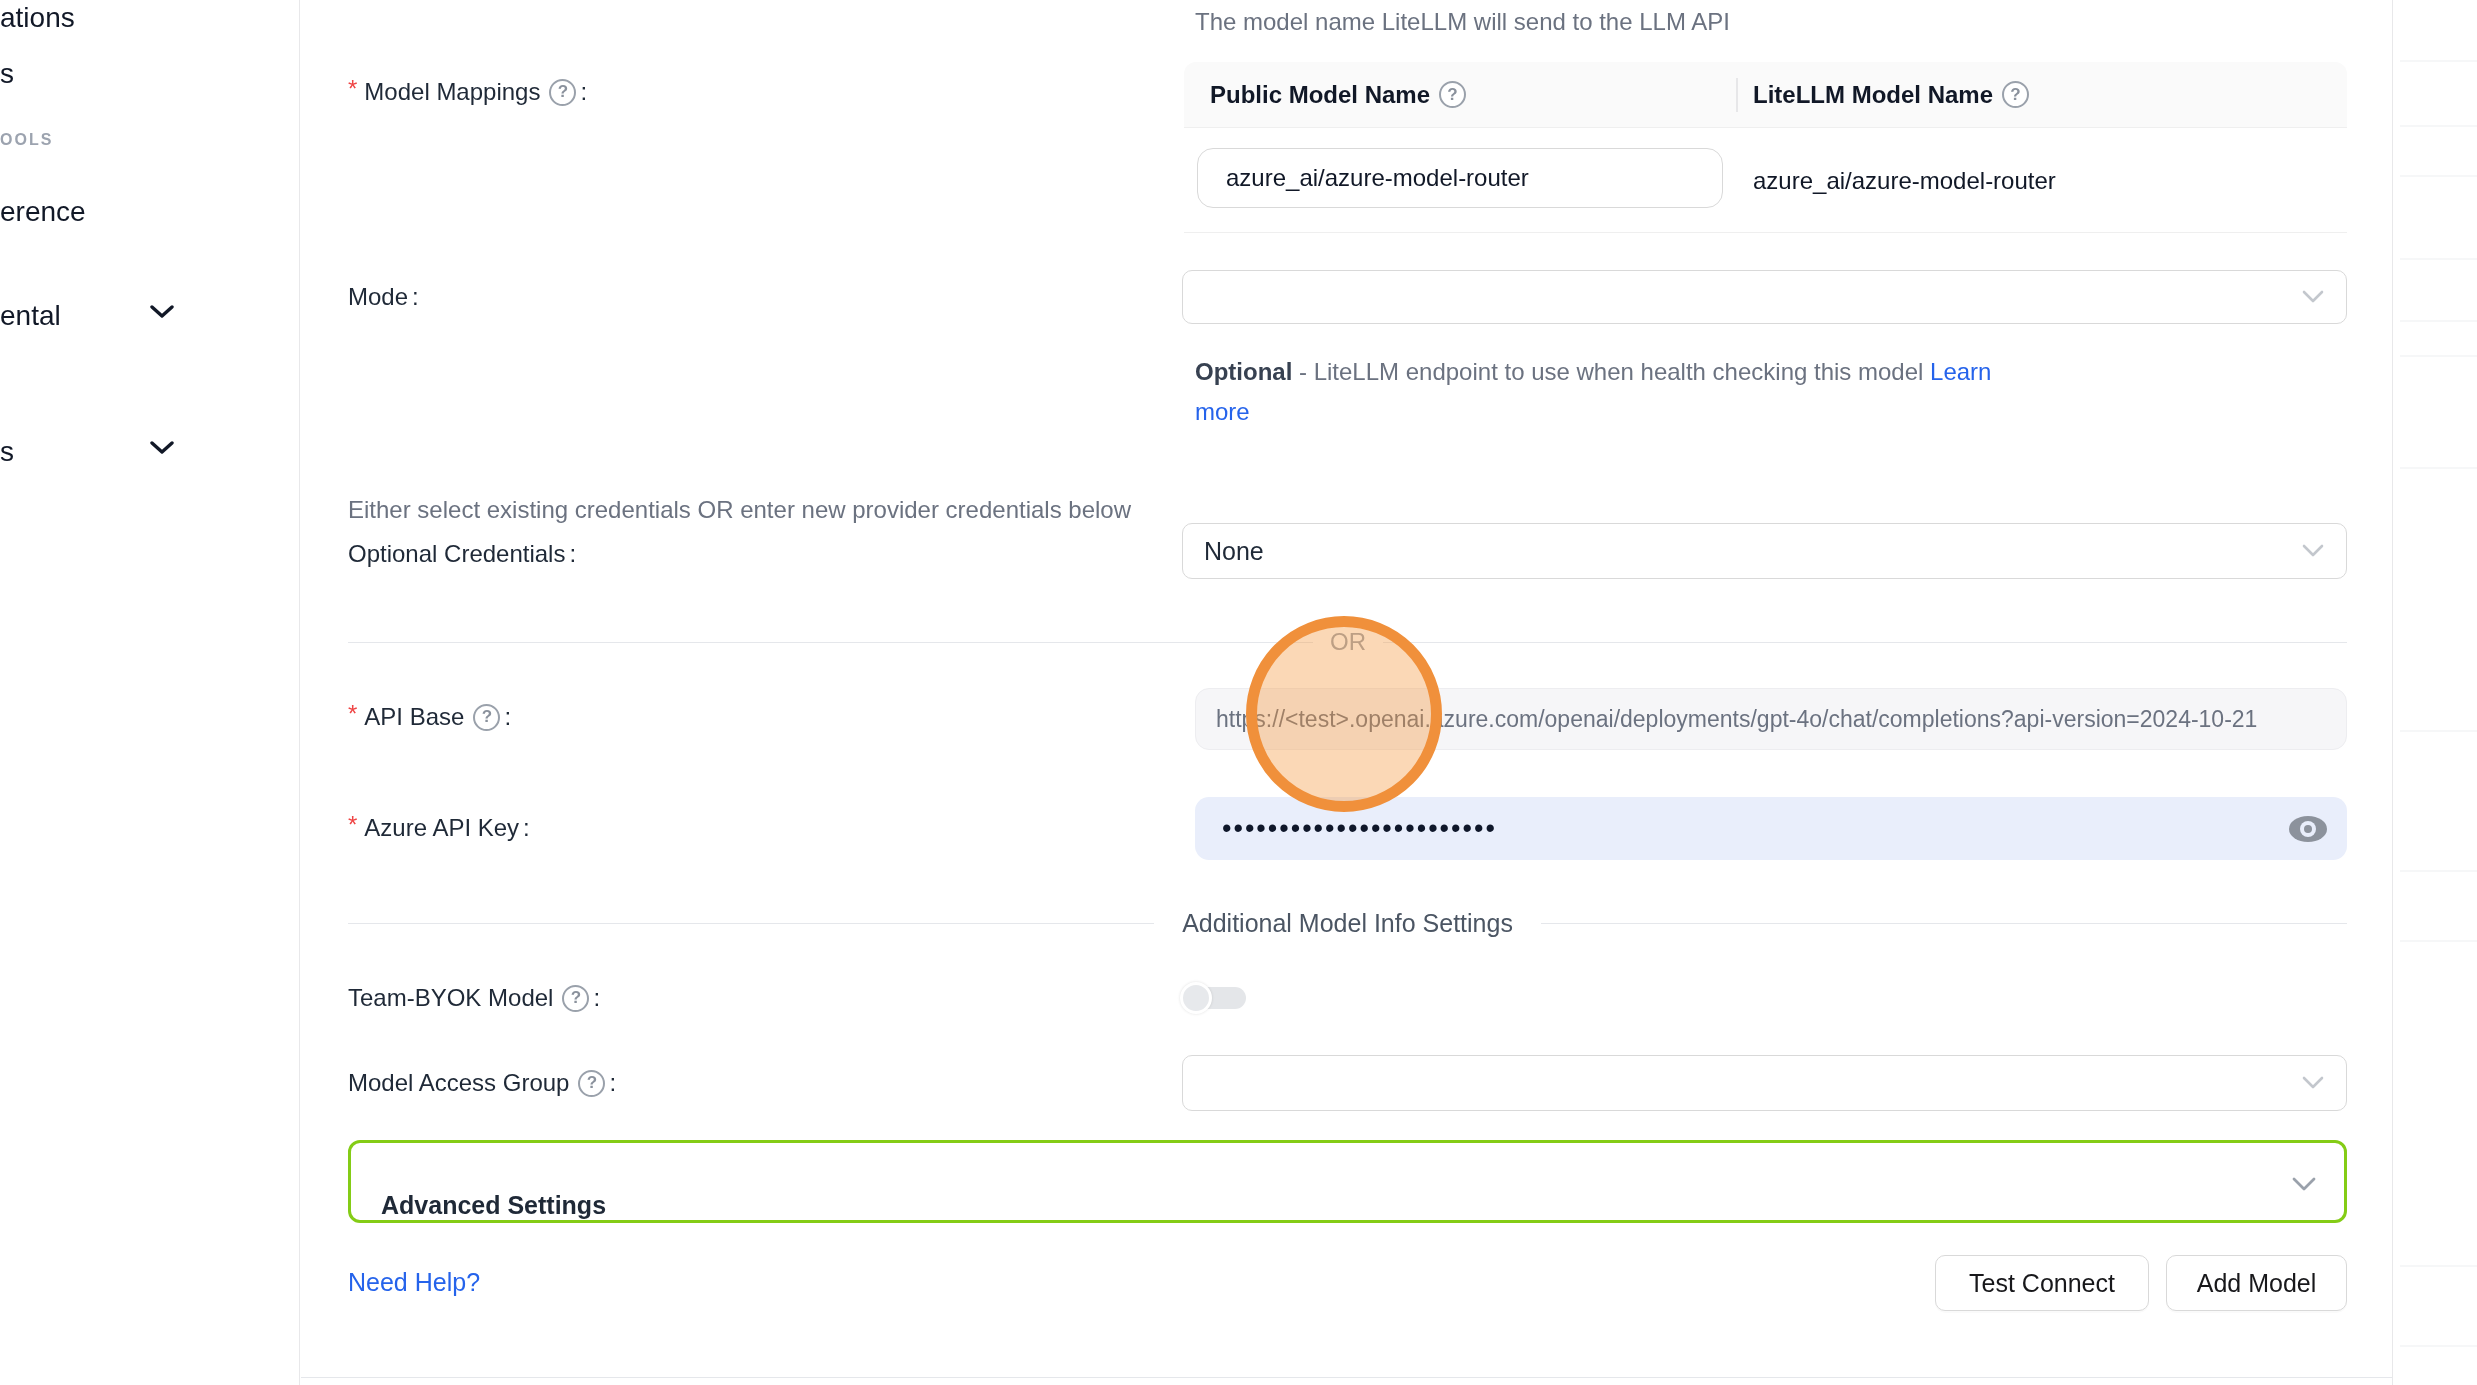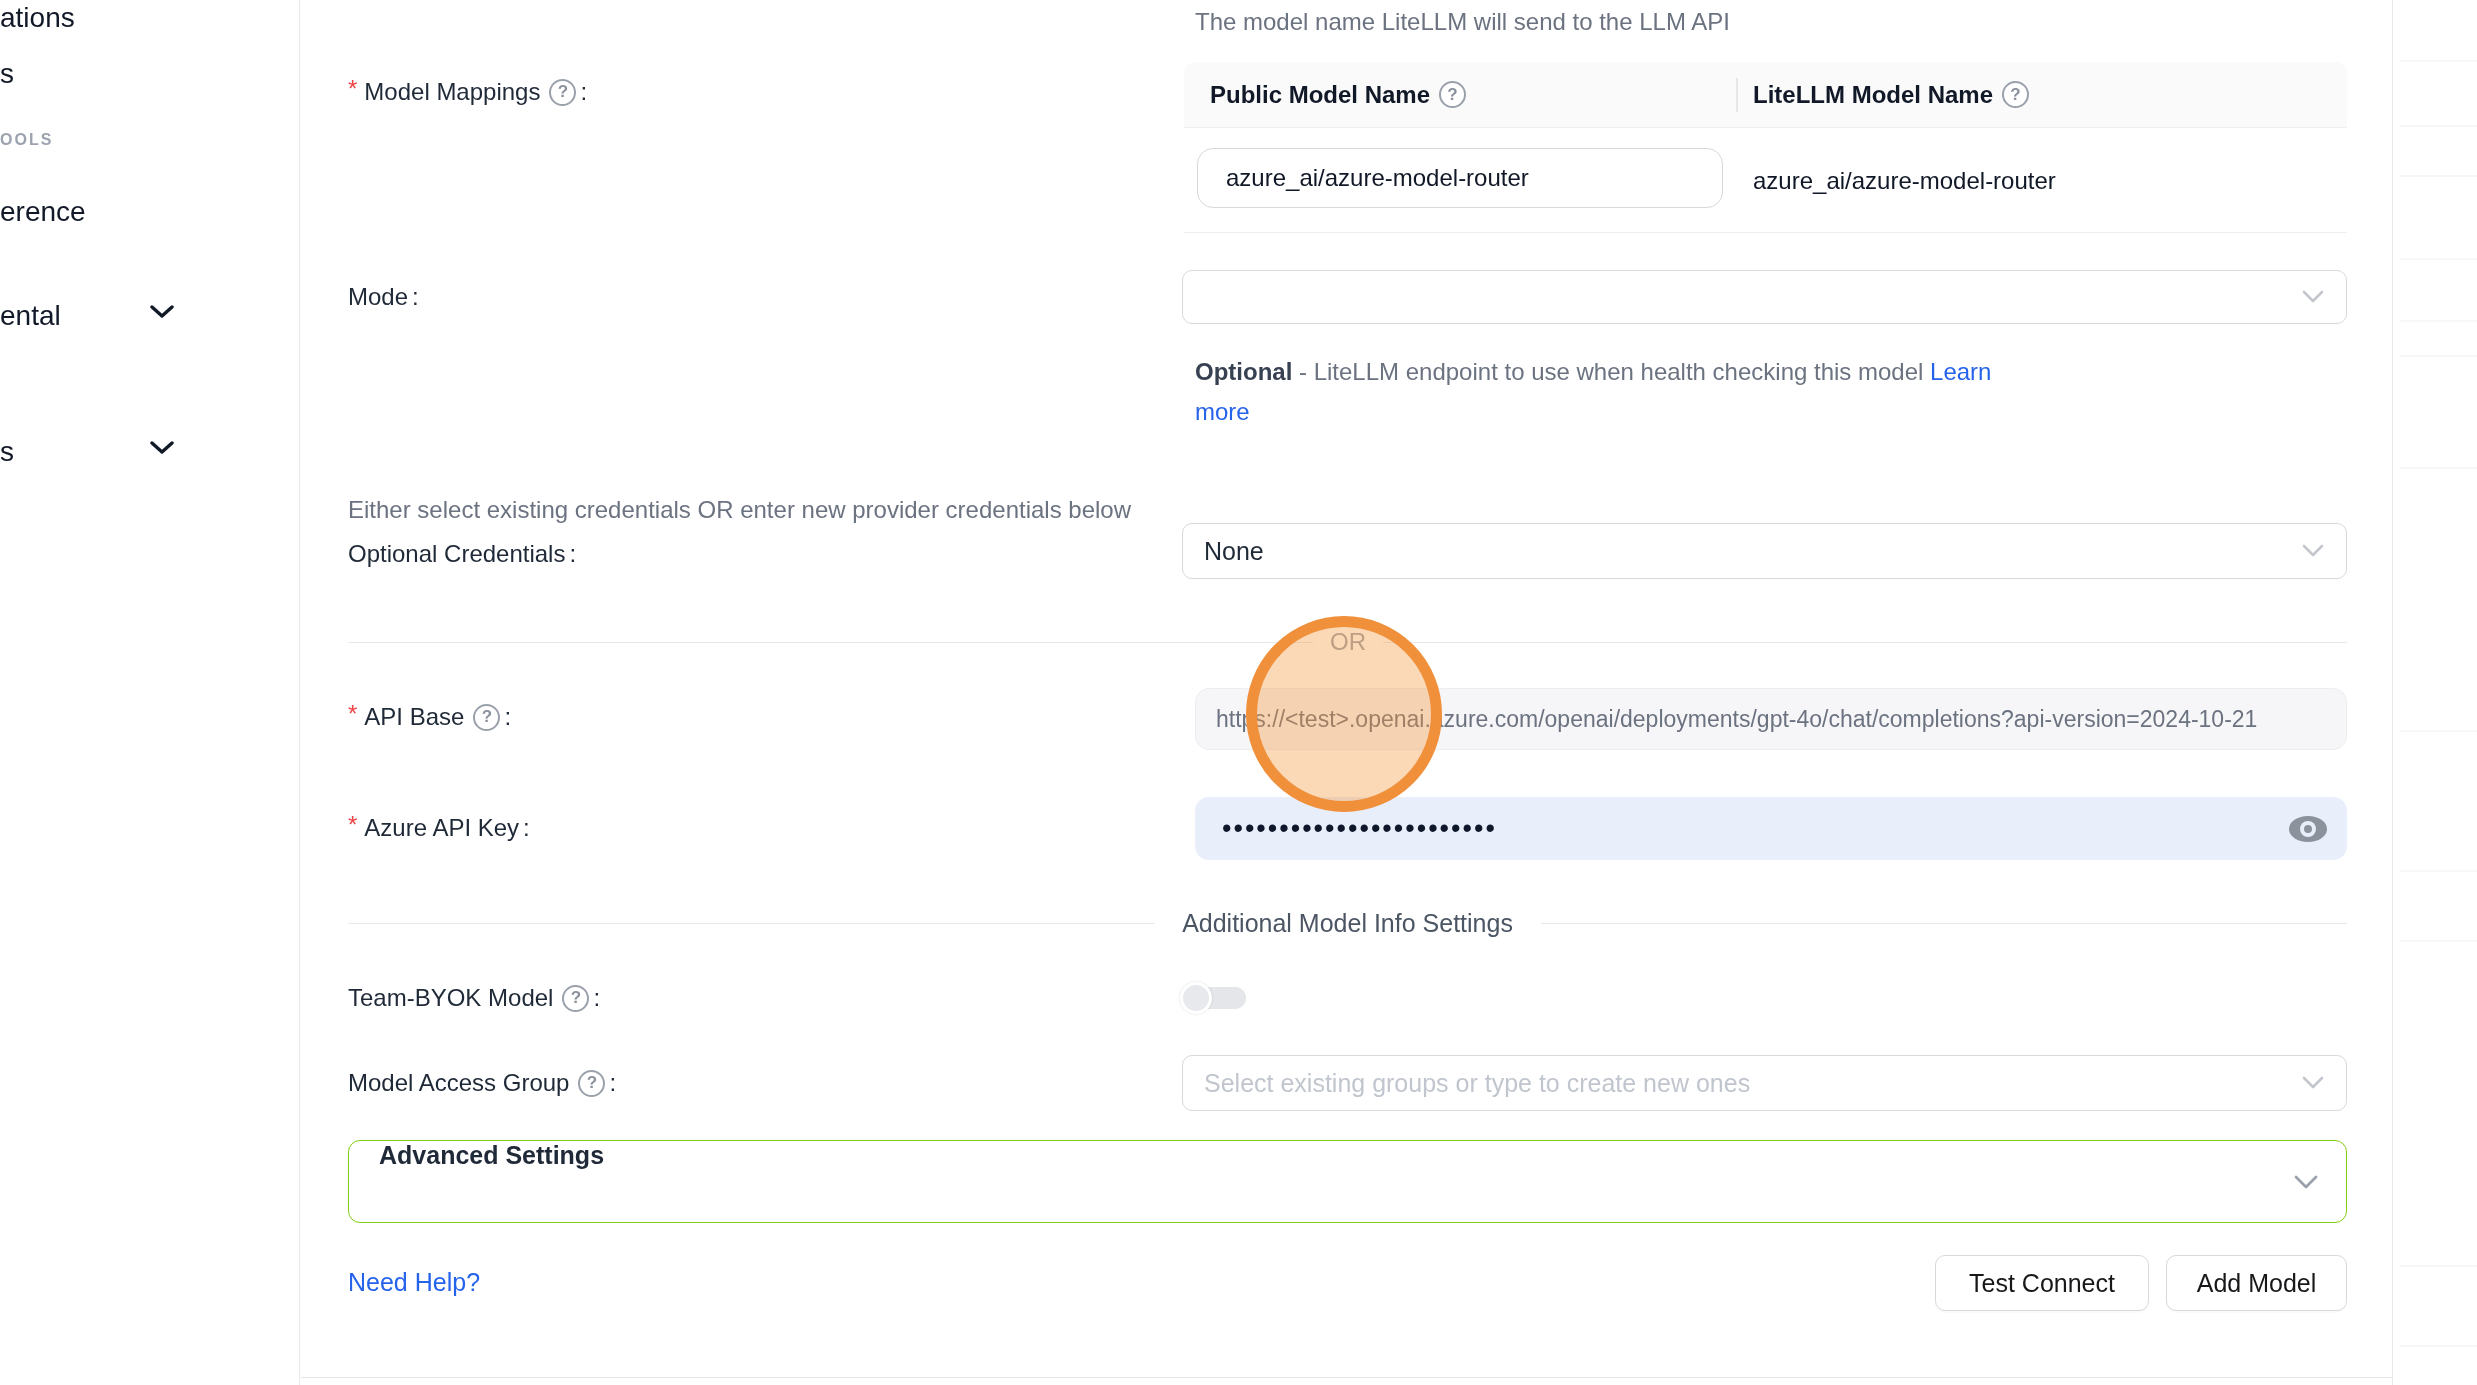--- a/index.html
+++ b/index.html
@@ -61,21 +61,21 @@
   #byok-toggle .track { position:absolute; left:14px; top:5px; width:52px; height:22px;
     border-radius:11px; background:#e4e6e9; }
   #byok-toggle .knob { position:absolute; left:0; top:0; width:32px; height:32px; border-radius:50%;
     background:#e7e9ec; border:3px solid #ffffff; box-shadow:0 0 3px rgba(0,0,0,0.12); }
   
   #or-text { position:absolute; left:1313px; top:628px; width:70px; text-align:center;
     background:#ffffff; font-size:24px; color:#9ca3af; }
   #click-circle { position:absolute; left:1246px; top:616px; width:196px; height:196px;
     border-radius:50%; border:11px solid #f0903b; background:rgba(244,153,62,0.38); z-index:50; }
   #adv-panel { position:absolute; left:348px; top:1140px; width:1999px; height:83px;
-    border:1px solid #84cc16; border-radius:12px; background:#fff; display:flex; align-items:flex-start; }
+    border:3px solid #84cc16; border-radius:12px; background:#fff; display:flex; align-items:flex-end; }
   #adv-panel .title { margin-left:30px; font-size:25px; font-weight:700; color:#1f2937; }
   #section-divider { position:absolute; left:348px; top:908px; width:1999px; height:30px;
     display:flex; align-items:center; }
   #section-divider .line { flex:1; height:1px; background:#e5e7eb; }
   #section-divider .txt { padding:0 28px; font-size:25px; color:#4b5563; white-space:nowrap; }
 </style>
 </head>
 <body>
 
 <div id="sidebar">
@@ -192,21 +192,20 @@
   <div class="track"></div>
   <div class="knob"></div>
 </div>
 
 <div class="label" style="top:1069px;">
   <span>Model Access Group</span>
   <span class="qicon">?</span>
   <span class="colon">:</span>
 </div>
 <div class="select" style="top:1055px; height:56px;">
-  <span class="ph">Select existing groups or type to create new ones</span>
   <svg class="sel-chevron" viewBox="0 0 22 14">
     <path d="M2 2 L11 11 L20 2" fill="none" stroke="#c3c7cd" stroke-width="2.6" stroke-linecap="round" stroke-linejoin="round"></path>
   </svg>
 </div>
 
 <div id="adv-panel">
   <div class="title">Advanced Settings</div>
   <svg style="position:absolute; right:28px; top:34px; width:24px; height:15px;" viewBox="0 0 24 15">
     <path d="M2 2 L12 12 L22 2" fill="none" stroke="#9aa1ab" stroke-width="2.8" stroke-linecap="round" stroke-linejoin="round"></path>
   </svg>

